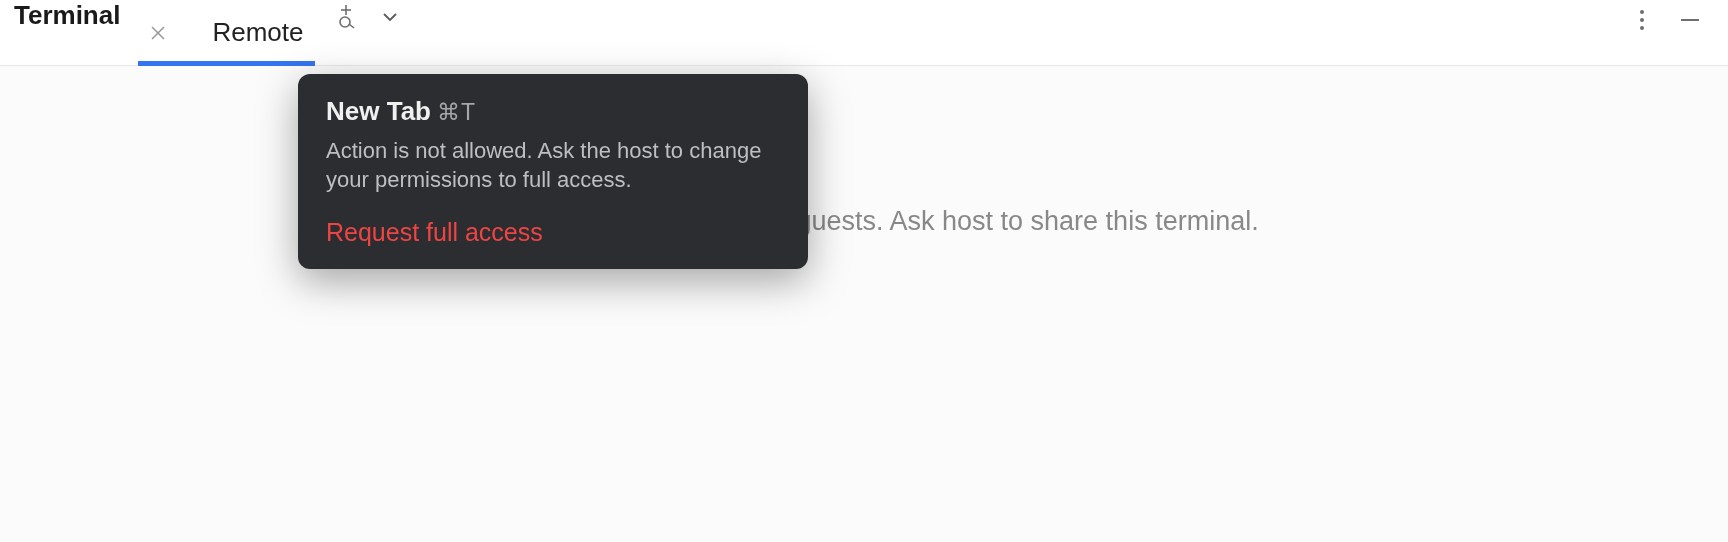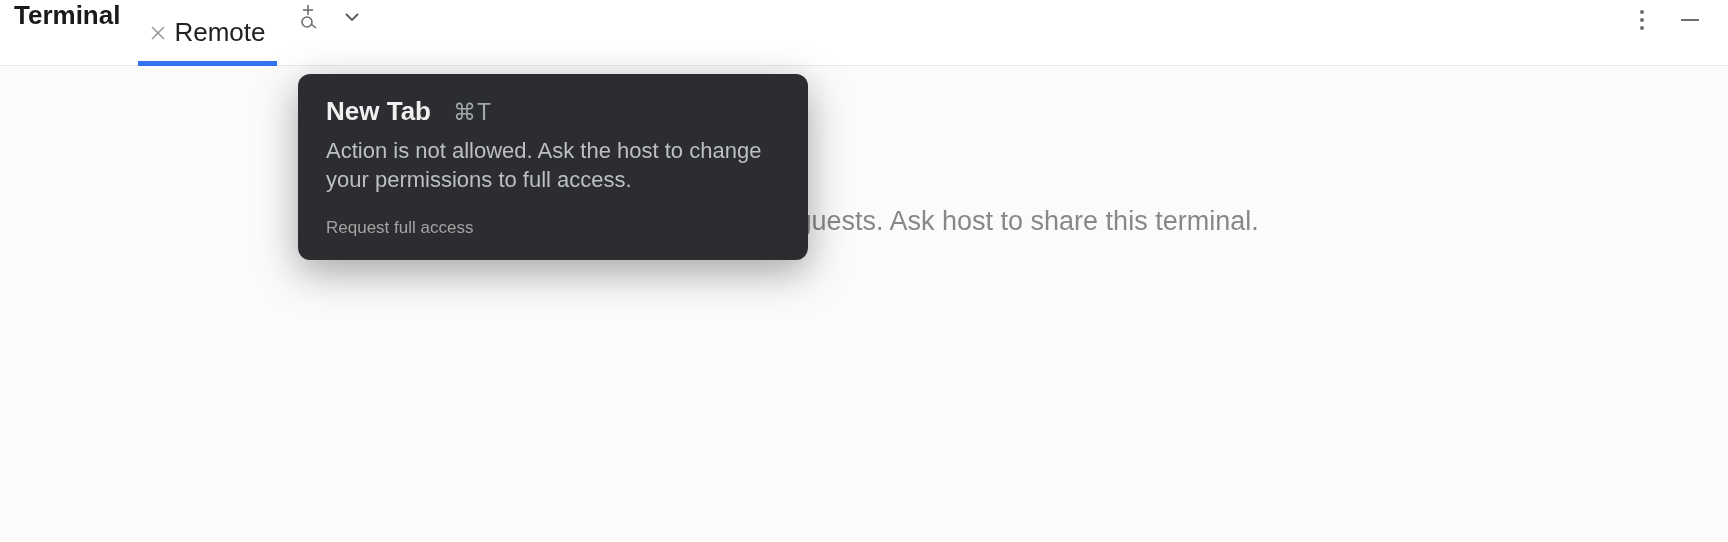--- a/index.html
+++ b/index.html
@@ -47,20 +47,21 @@
     display: flex; align-items: center; justify-content: center;
     color: #9a9a9a;
     margin-right: 6px;
     font-size: 20px;
     line-height: 1;
   }
   .tab-label {
     font-size: 26px;
     color: #222;
     font-weight: 400;
+    margin-left: 38px;
   }
   .new-tab-btn {
     width: 34px; height: 34px;
     display: flex; align-items: center; justify-content: center;
     margin-left: 14px;
     cursor: pointer;
   }
   .chevron-btn {
     width: 34px; height: 34px;
     display: flex; align-items: center; justify-content: center;
@@ -101,42 +102,42 @@
     width: 510px;
     background: #2b2d30;
     border-radius: 12px;
     padding: 22px 28px 22px 28px;
     box-shadow: 0 12px 40px rgba(0,0,0,0.35);
     color: #e6e6e6;
   }
   .popover-title-row {
     display: flex;
     align-items: baseline;
-    gap: 22px;
+    gap: 6px;
     margin-bottom: 10px;
   }
   .popover-title {
     font-size: 26px;
     font-weight: 600;
     color: #f0f0f0;
   }
   .popover-shortcut {
     font-size: 23px;
     color: #a4a7ab;
     letter-spacing: 1px;
   }
   .popover-msg {
     font-size: 22px;
     line-height: 1.3;
     color: #bdbfc2;
     margin-bottom: 12px;
   }
   .popover-link {
-    font-size: 17px;
-    color: #a3a3a3;
+    font-size: 25px;
+    color: #ef4444;
     cursor: pointer;
     margin-top: 24px;
   }
   svg { display:block; }
 </style>
 </head>
 <body>
 
 <div class="toolbar">
   <div class="tool-label">Terminal</div>

